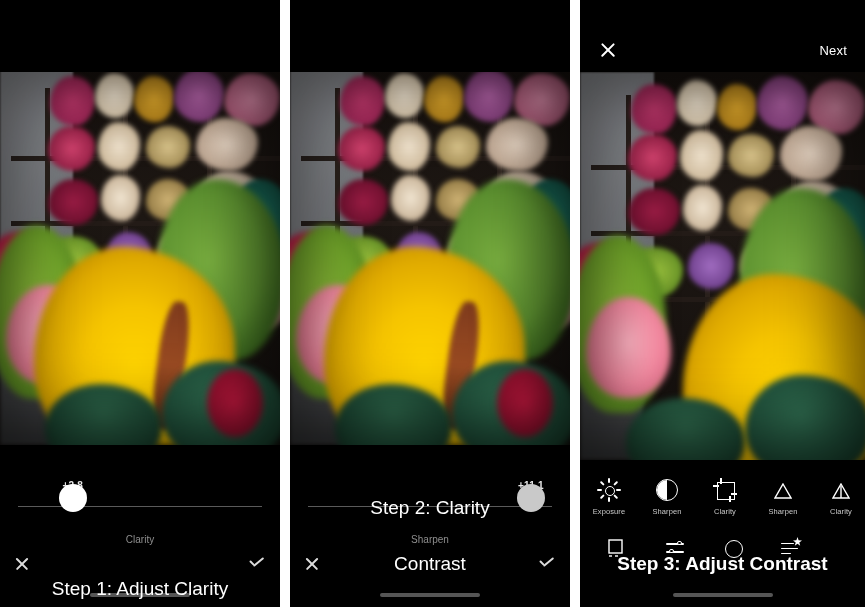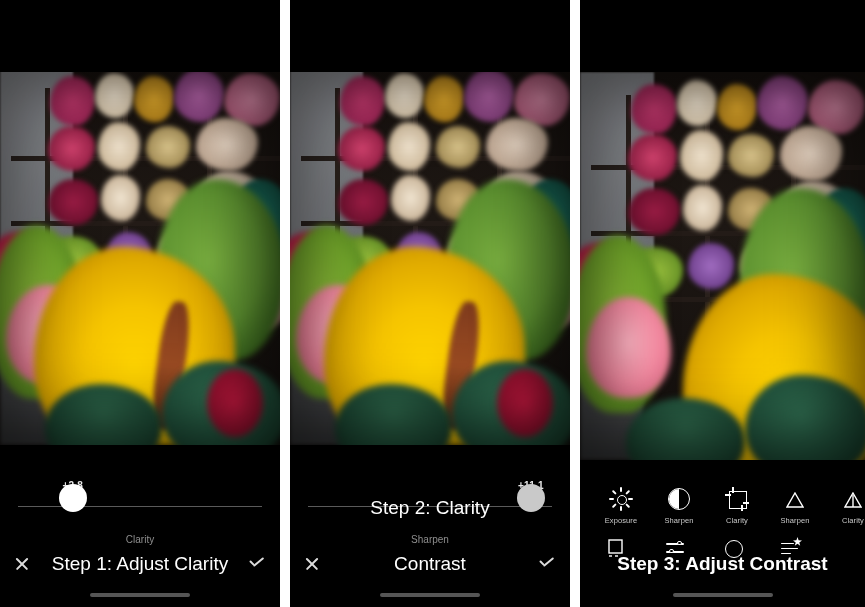--- a/index.html
+++ b/index.html
@@ -95,21 +95,21 @@
   .act-x::after  { transform:rotate(-45deg); }
   .act-ok { width:18px; height:13px; position:relative; cursor:pointer; }
   .act-ok::before { content:""; position:absolute; left:1px; top:4px; width:6px; height:1.8px; background:#dcdcdc; transform:rotate(45deg); border-radius:1px; }
   .act-ok::after  { content:""; position:absolute; left:4px; top:3px; width:13px; height:1.8px; background:#dcdcdc; transform:rotate(-40deg); border-radius:1px; }
 
   
   .home-ind { position:absolute; left:50%; transform:translateX(-50%); bottom:10px; width:100px; height:4px; background:#555; border-radius:3px; }
 
   
   .tools-row { position:absolute; left:0; right:0; display:flex; align-items:flex-start; }
-  .tools-row.r1 { bottom:71px; height:48px; padding-left:12px; }
+  .tools-row.r1 { bottom:80px; height:48px; padding-left:0; }
   .tools-row.r2 { bottom:26px; height:44px; padding-left:8px; }
   .tool { flex:0 0 auto; width:58px; display:flex; flex-direction:column; align-items:center; gap:6px; cursor:pointer; }
   .tool-ic { width:22px; height:22px; position:relative; }
   .tool-lb { color:#c9c9c9; font-size:7.5px; letter-spacing:.1px; white-space:nowrap; }
 
   
   .ic-exposure::before { content:""; position:absolute; left:7px; top:7px; width:8px; height:8px; border-radius:50%; border:1.6px solid #fff; }
   .ic-exposure .ray { position:absolute; left:10.2px; top:-1px; width:1.6px; height:5px; background:#fff; transform-origin:1px 12px; border-radius:1px; }
 
   .ic-contrast { border-radius:50%; border:1.6px solid #fff; overflow:hidden; }
@@ -119,21 +119,21 @@
   .ic-adjust .nub { position:absolute; width:1.6px; height:6px; background:#fff; }
   .tri { position:absolute; left:2px; top:4px; width:18px; height:15px; }
   .tri svg { display:block; }
   .ic-sliders .ln { position:absolute; height:1.5px; background:#fff; border-radius:1px; }
   .ic-sliders .dot { position:absolute; width:4.5px; height:4.5px; border:1.4px solid #fff; border-radius:50%; background:#000; }
   .ic-circle::before { content:""; position:absolute; left:3px; top:3px; width:16px; height:16px; border-radius:50%; border:1.5px solid #fff; }
   .ic-effects .ln { position:absolute; height:1.4px; background:#fff; border-radius:1px; }
 
   
   .caption { position:absolute; left:0; right:0; text-align:center; color:#ffffff; font-size:19px; z-index:20; white-space:nowrap; }
-  .p1 .caption { top:553px; }
+  .p1 .caption { top:578px; }
   .p2 .caption-a { top:497px; }
   .p2 .caption-b { top:553px; }
   .p3 .caption { top:553px;font-weight:bold; }
 </style>
 </head>
 <body>
 
 <div class="stage">
 
   <div class="panel p1">
@@ -264,20 +264,26 @@
       <div class="act-ok"></div>
     </div>
 
     <div class="caption caption-a">Step 2: Clarity</div>
     <div class="caption caption-b">Contrast</div>
     <div class="home-ind"></div>
   </div>
 
   <div class="panel p3">
 
+    <div class="topbar">
+      <div class="tb-inner">
+        <div class="tb-close"></div>
+        <div class="tb-next">Next</div>
+      </div>
+    </div>
 
     <div class="photo">
       <div class="ph-layer ph-bg"></div>
       <div class="ph-wall"></div>
       <div class="ph-wall2"></div>
 
       <div class="post" style="left:16%;"></div>
       <div class="post" style="left:44%;"></div>
       <div class="post" style="left:74%;"></div>
       <div class="shelf s1"></div>

